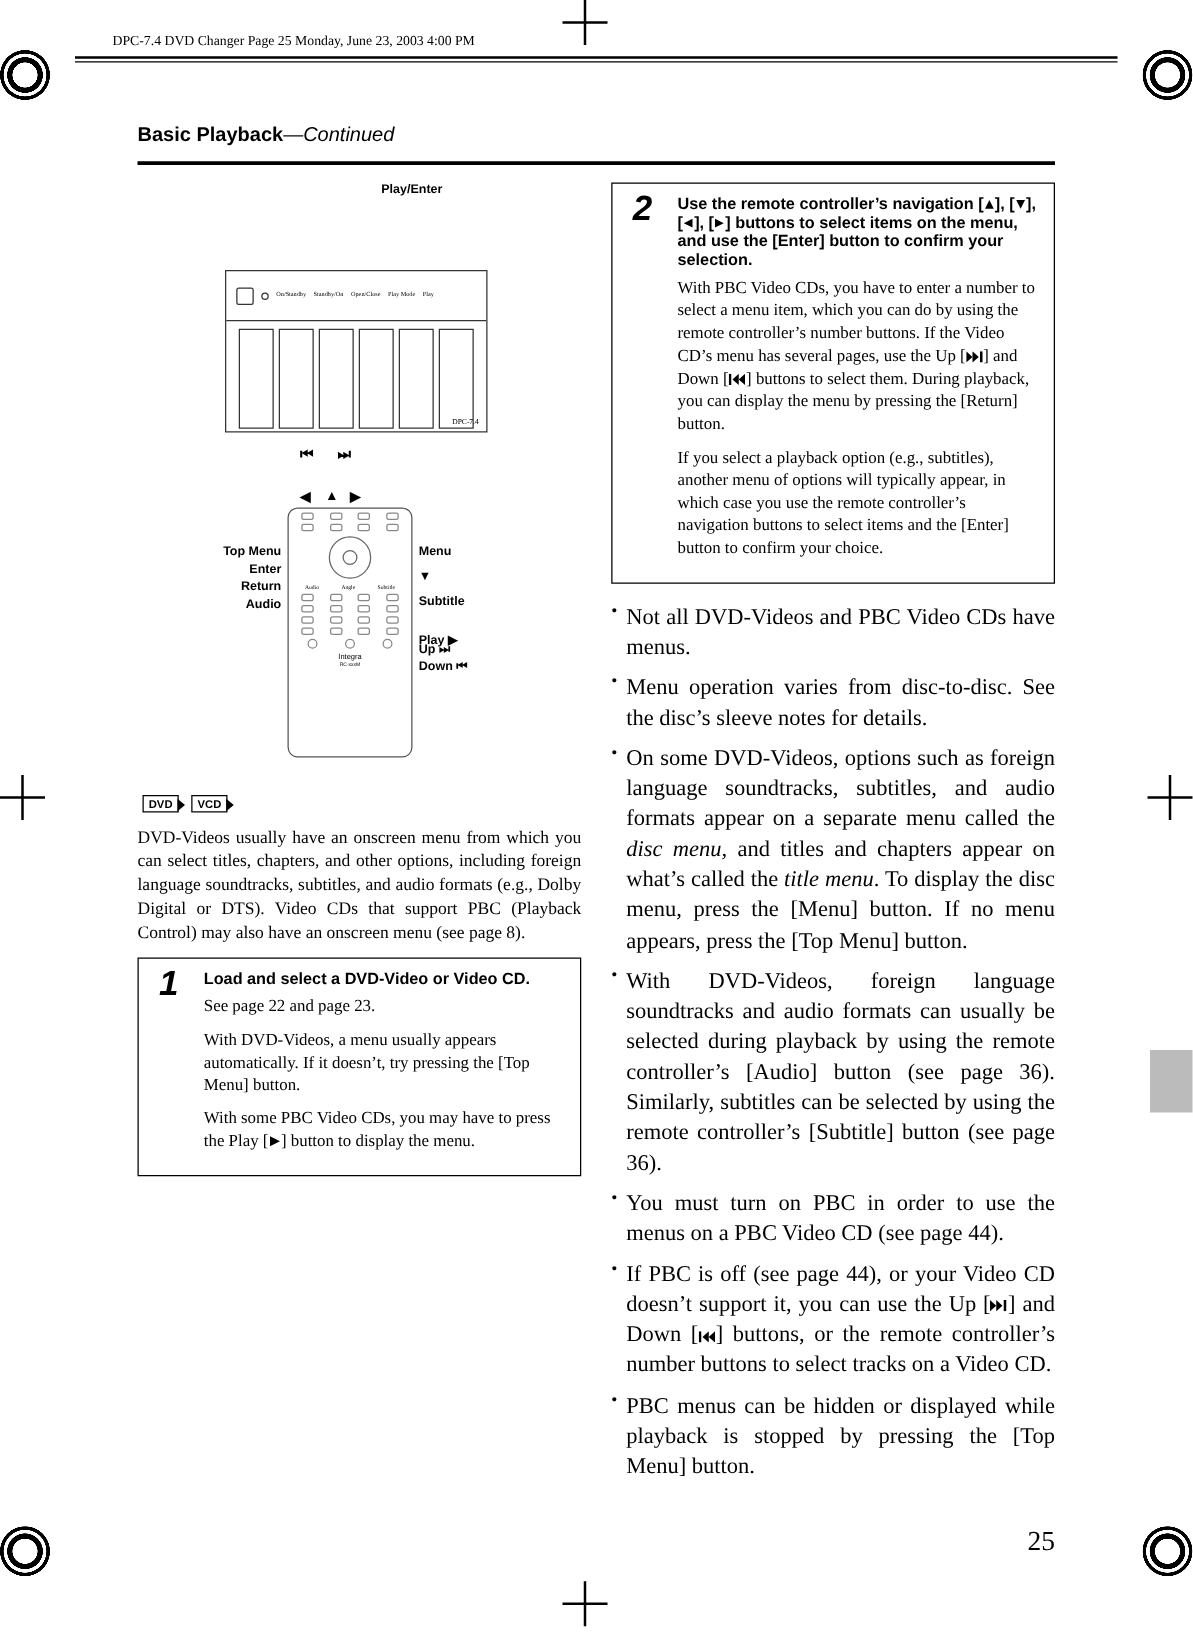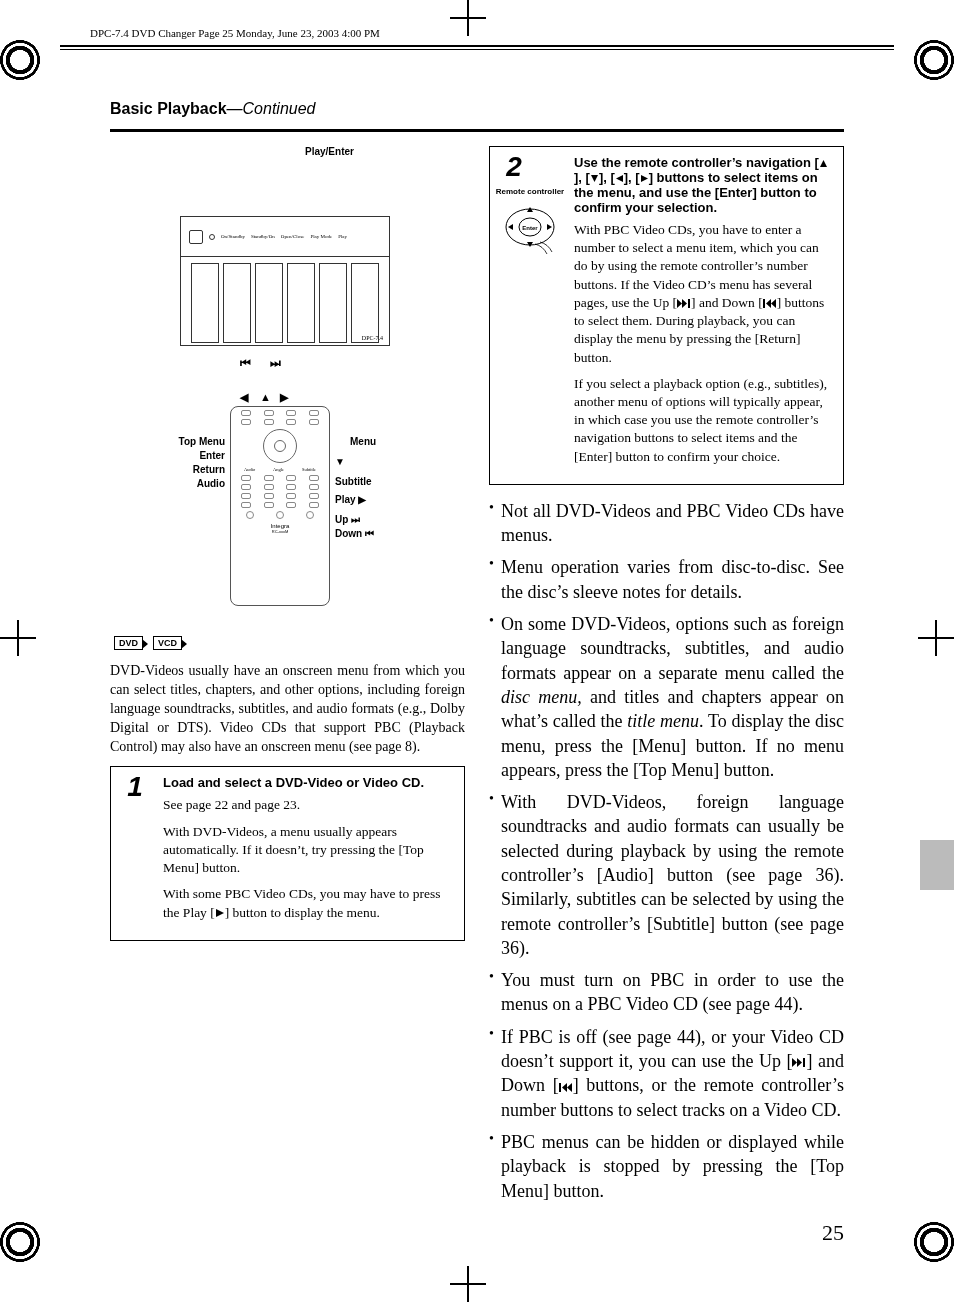--- a/index.html
+++ b/index.html
@@ -177,24 +177,24 @@
 
         <div class="diagram-label" style="top:245px; left:130px; font-size:11px;">◀</div>
         <div class="diagram-label" style="top:245px; left:150px; font-size:11px;">▲</div>
         <div class="diagram-label" style="top:245px; left:170px; font-size:11px;">▶</div>
 
         <div class="diagram-label" style="top:290px; left:60px; text-align:right; width:55px;">Top Menu</div>
         <div class="diagram-label" style="top:304px; left:60px; text-align:right; width:55px;">Enter</div>
         <div class="diagram-label" style="top:318px; left:60px; text-align:right; width:55px;">Return</div>
         <div class="diagram-label" style="top:332px; left:60px; text-align:right; width:55px;">Audio</div>
 
-        <div class="diagram-label" style="top:290px; left:240px;text-align:center;">Menu</div>
+        <div class="diagram-label" style="top:290px; left:225px;text-align:center;">Menu</div>
         <div class="diagram-label" style="top:310px; left:225px;">▼</div>
         <div class="diagram-label" style="top:330px; left:225px;">Subtitle</div>
-        <div class="diagram-label" style="top:348px; left:225px;">Play ▶</div>
+        <div class="diagram-label" style="top:360px; left:225px;">Play ▶</div>
         <div class="diagram-label" style="top:368px; left:225px;">Up ⏭</div>
         <div class="diagram-label" style="top:382px; left:225px;">Down ⏮</div>
 
         <div class="remote-sketch">
           <div class="row">
               <span class="btn"></span>
               <span class="btn"></span>
               <span class="btn"></span>
               <span class="btn"></span>
             </div>
@@ -262,36 +262,20 @@
                 </svg></span><span>] button to display the menu.</span>
           </p>
         </div>
       </div>
     </div>
 
     <div class="col">
       <div class="step-box">
         <div>
           <div class="step-num">2</div>
-          <div class="step-rc">
-            <span>Remote controller</span>
-            <div class="enter-pad">
-              <svg width="50" height="50">
-                <ellipse cx="25" cy="25" rx="24" ry="18" fill="none" stroke="#000" stroke-width="1"></ellipse>
-                <ellipse cx="25" cy="25" rx="11" ry="9" fill="none" stroke="#000" stroke-width="1"></ellipse>
-                <text x="25" y="28" text-anchor="middle" font-size="6" font-family="Arial" textContent="Enter">Enter</text>
-                <polygon points="25,5 22,10 28,10" fill="#000"></polygon>
-                <polygon points="25,45 22,40 28,40" fill="#000"></polygon>
-                <polygon points="3,25 8,22 8,28" fill="#000"></polygon>
-                <polygon points="47,25 42,22 42,28" fill="#000"></polygon>
-                <path d="M 35 40 q 8 2 12 10" fill="none" stroke="#000" stroke-width="0.8"></path>
-                <path d="M 30 42 q 8 2 12 10" fill="none" stroke="#000" stroke-width="0.8"></path>
-              </svg>
-            </div>
-          </div>
         </div>
         <div class="step-body">
           <div class="lead">
             <span>Use the remote controller’s navigation [</span><span class="sym"><svg width="9" height="9">
                   <polygon points="4.5,1 8,8 1,8" fill="#000"></polygon>
                 </svg></span><span>], [</span><span class="sym"><svg width="9" height="9">
                   <polygon points="1,1 8,1 4.5,8" fill="#000"></polygon>
                 </svg></span><span>], [</span><span class="sym"><svg width="9" height="9">
                   <polygon points="8,1 8,8 1,4.5" fill="#000"></polygon>
                 </svg></span><span>], [</span><span class="sym"><svg width="9" height="9">

